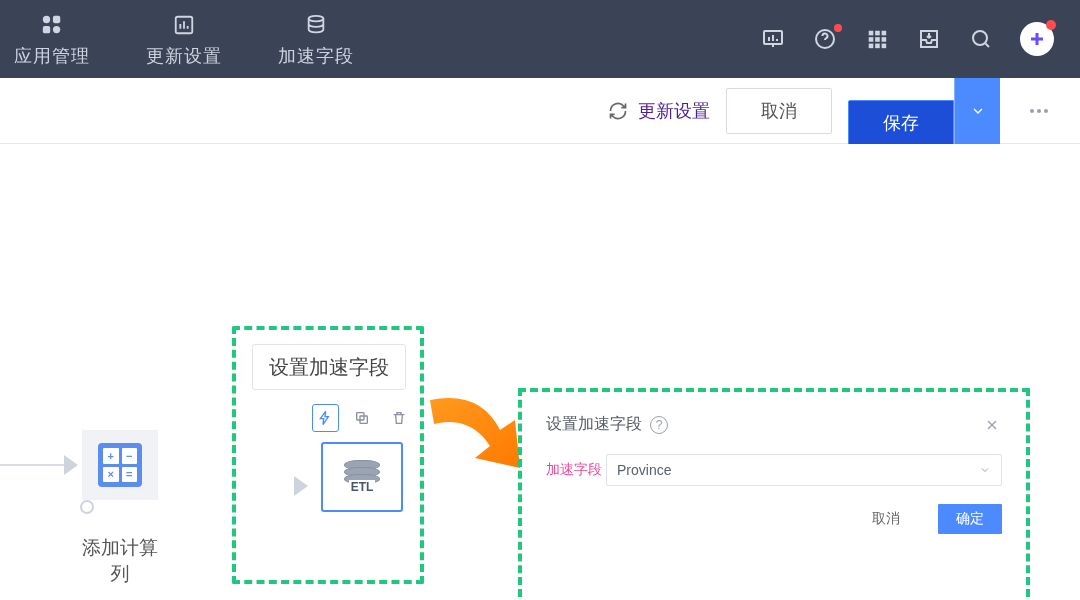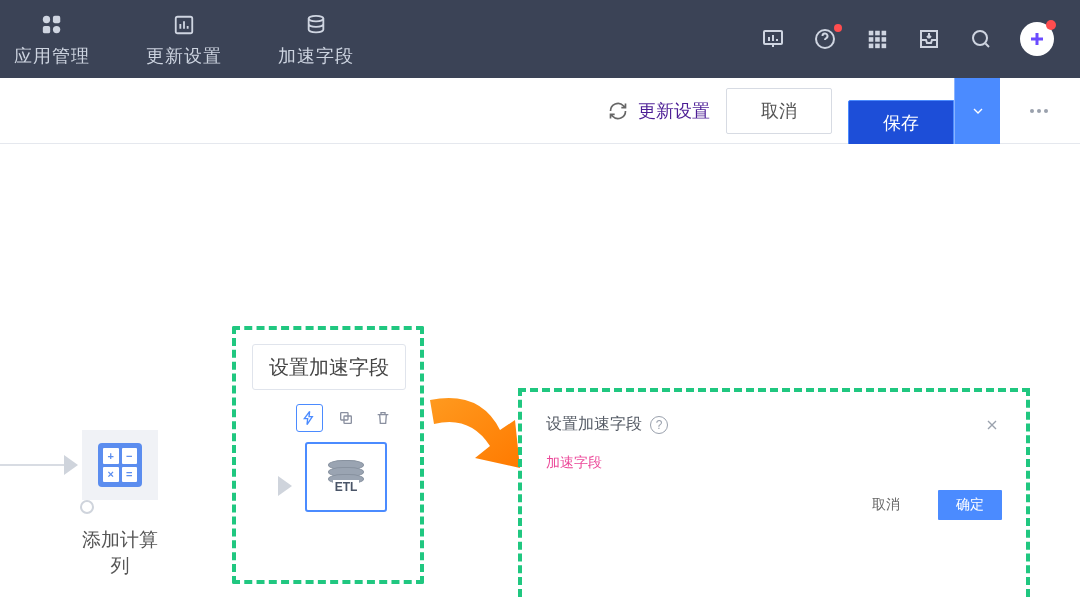--- a/index.html
+++ b/index.html
@@ -68,42 +68,42 @@
   
   .node1 {
     position:absolute; left:80px; top:286px; width:80px; text-align:center;
   }
   .node1 .box {
     width:76px; height:70px; background:#f0f2f6; display:flex;align-items:center;justify-content:center;
     margin:0 auto;
   }
   .calc-icon { width:44px; height:44px; background:#5b8def; border-radius:4px; display:grid; grid-template-columns:1fr 1fr; grid-template-rows:1fr 1fr; gap:3px; padding:5px;}
   .calc-icon span{ background:#fff; border-radius:1px; display:flex;align-items:center;justify-content:center;font-size:11px;color:#5b8def;font-weight:700;}
-  .node1 .lbl { margin-top:13px; font-size:19px; color:#555;}
+  .node1 .lbl { margin-top:21px; font-size:19px; color:#555;}
   .port {
     position:absolute; width:0;height:0;
     border-top:10px solid transparent; border-bottom:10px solid transparent;
   }
   .port-in-l { left:-16px; top:25px; border-left:14px solid #cfd4dc; }
   .port-out { right:-20px; top:28px; width:14px;height:14px;border:2px solid #cfd4dc;border-radius:50%;background:#fff;}
   .edge-in { position:absolute; left:-80px; top:34px; width:64px; height:2px; background:#d8dce3;}
 
   
   .dash1 {
     position:absolute; left:232px; top:182px; width:192px; height:258px;
     border:4px dashed #20c780; border-radius:2px;
   }
   .tooltip {
     position:absolute; left:252px; top:200px;
     width:154px; height:46px; border:1px solid #e0e4ec; border-radius:3px; background:#fff;
     display:flex;align-items:center;justify-content:center;
     font-size:20px; color:#444;
   }
   .node2 {
-    position:absolute; left:296px; top:260px; width:100px; text-align:center;
+    position:absolute; left:312px; top:260px; width:100px; text-align:center;
   }
   .node2 .mini { display:flex; gap:10px; align-items:center; justify-content:center; margin-bottom:10px;}
   .mini-btn { width:28px;height:28px; border:1px solid #dfe3ea; border-radius:3px; display:flex;align-items:center;justify-content:center; color:#8a90a0; cursor:pointer;}
   .mini-btn.selected { border-color:#4b8bff; color:#4b8bff;}
   .node2 .box {
     width:82px; height:70px; border:2px solid #4b8bff; border-radius:3px; background:#fff;
     margin:0 auto; display:flex;align-items:center;justify-content:center;
   }
   .etl-ico { display:flex; flex-direction:column; align-items:center; }
   .disks { width:36px; }
@@ -360,20 +360,26 @@
       <span class="q">?</span>
       <span class="dlg-close">
         <svg viewBox="0 0 24 24" width="16" height="16" stroke="#9aa1ad" stroke-width="2">
             <path d="M6 6l12 12M18 6 6 18"></path>
           </svg>
       </span>
     </div>
 
     <div class="dlg-row first">
       <div class="dlg-label">加速字段</div>
+      <div class="select">
+        <span>Province</span>
+        <svg viewBox="0 0 24 24">
+            <path d="m6 9 6 6 6-6" fill="none" stroke="currentColor" stroke-width="2"></path>
+          </svg>
+      </div>
     </div>
 
     <div class="dlg-foot">
       <button class="dlg-btn">
         <span>取消</span>
       </button>
       <button class="dlg-btn primary">
         <span>确定</span>
       </button>
     </div>

